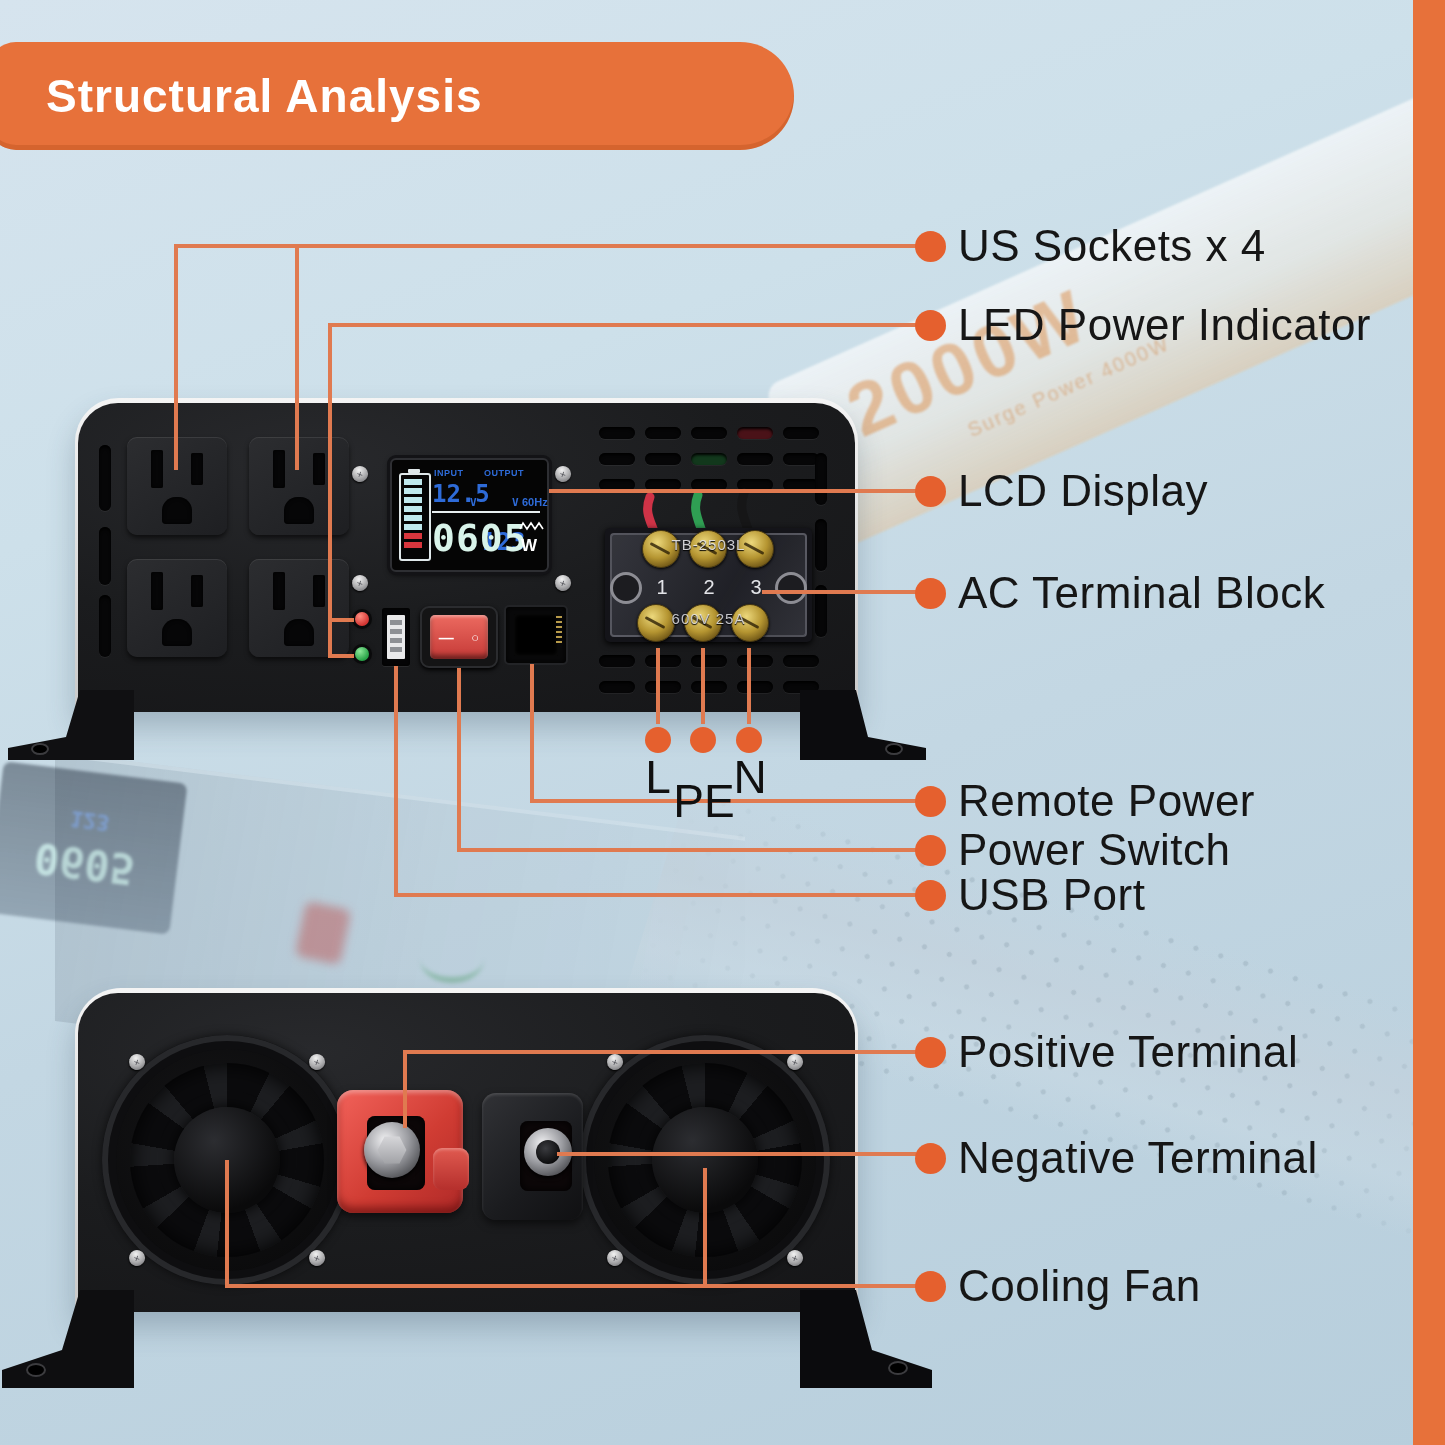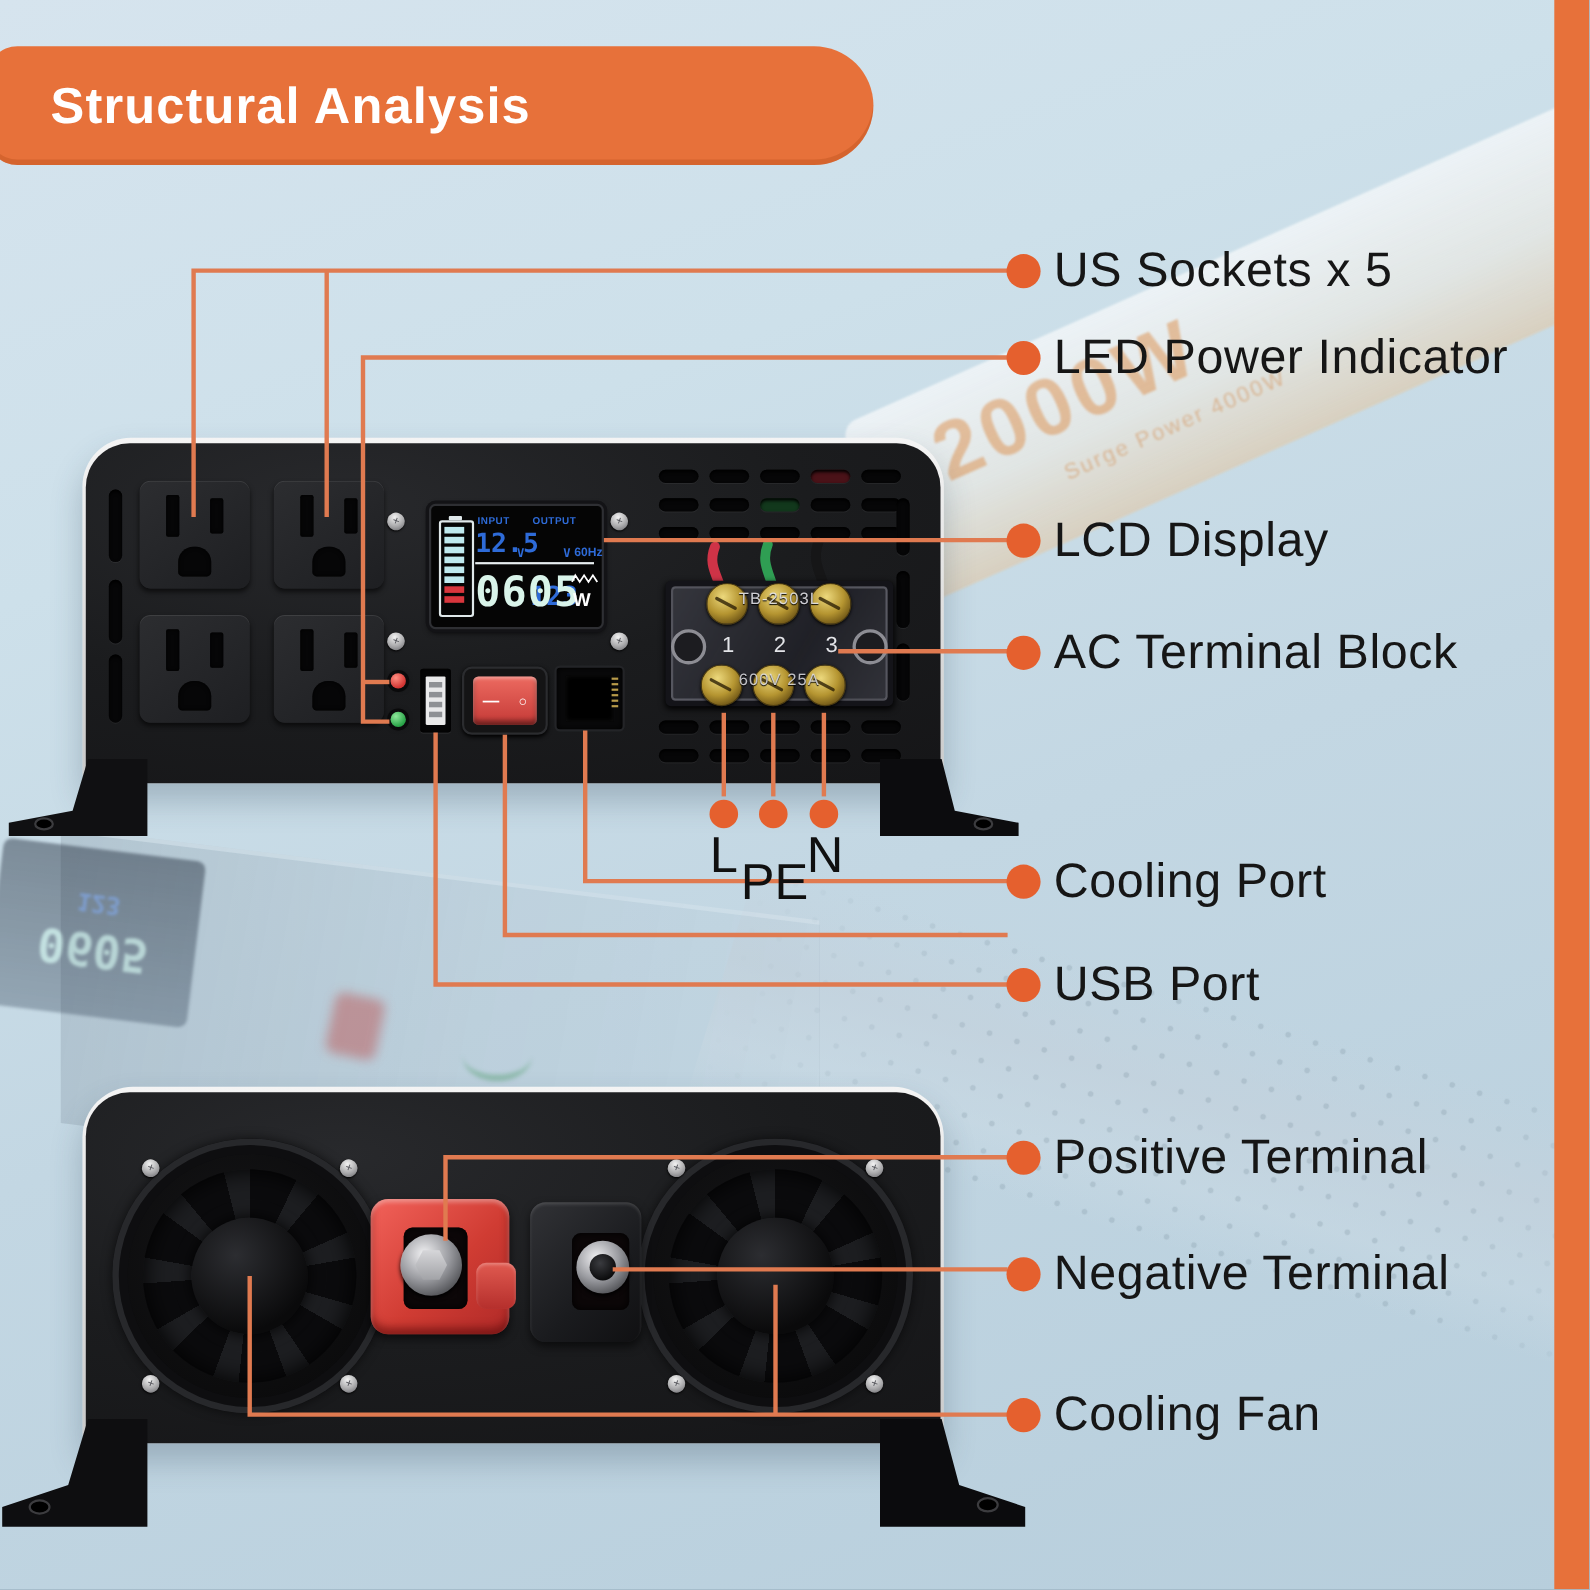--- a/index.html
+++ b/index.html
@@ -399,37 +399,41 @@
       <circle cx="749" cy="740" r="13"></circle>
     </g>
   </svg>
 
   <span class="lpen" style="left:658px;">L</span>
   <span class="lpen" style="left:704px;margin-top:24px;">PE</span>
   <span class="lpen" style="left:750px;">N</span>
 
   <div class="callout" style="left:915px;top:226px;">
     <span class="dot"></span>
-    <span class="txt">US Sockets x 5</span>
+    <span class="txt">US Sockets x 4</span>
   </div>
   <div class="callout" style="left:915px;top:305px;">
     <span class="dot"></span>
     <span class="txt">LED Power Indicator</span>
   </div>
   <div class="callout" style="left:915px;top:471px;">
     <span class="dot"></span>
     <span class="txt">LCD Display</span>
   </div>
   <div class="callout" style="left:915px;top:573px;">
     <span class="dot"></span>
     <span class="txt">AC Terminal Block</span>
   </div>
   <div class="callout" style="left:915px;top:781px;">
     <span class="dot"></span>
-    <span class="txt">Cooling Port</span>
+    <span class="txt">Remote Power</span>
+  </div>
+  <div class="callout" style="left:915px;top:830px;">
+    <span class="dot"></span>
+    <span class="txt">Power Switch</span>
   </div>
   <div class="callout" style="left:915px;top:875px;">
     <span class="dot"></span>
     <span class="txt">USB Port</span>
   </div>
   <div class="callout" style="left:915px;top:1032px;">
     <span class="dot"></span>
     <span class="txt">Positive Terminal</span>
   </div>
   <div class="callout" style="left:915px;top:1138px;">

